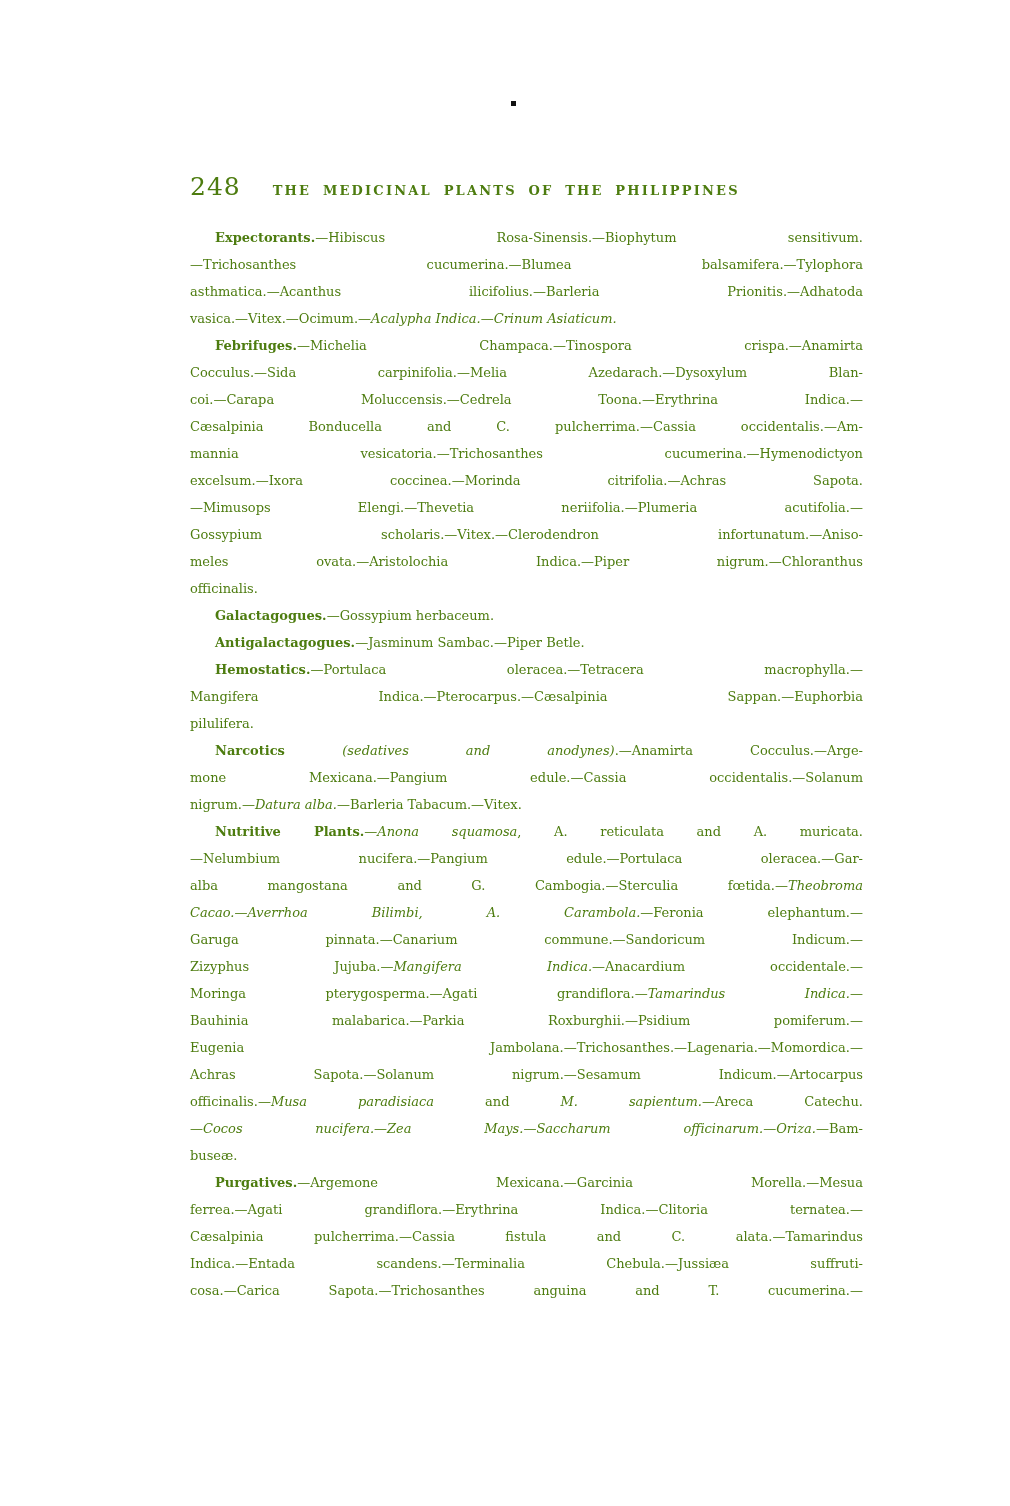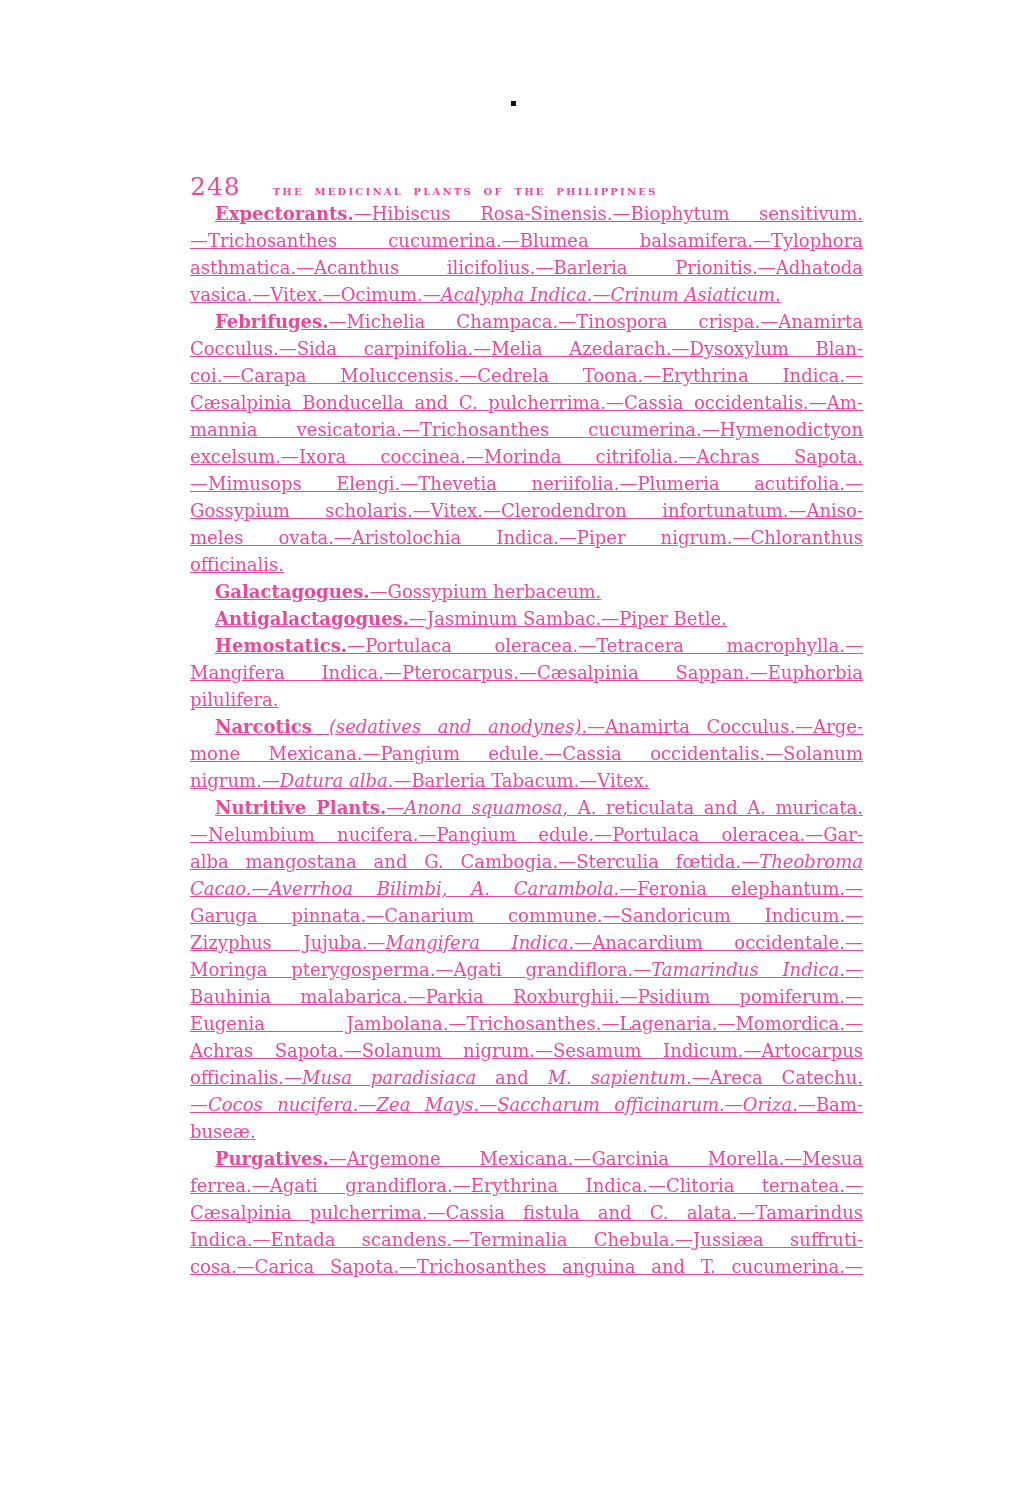--- a/index.html
+++ b/index.html
@@ -2,21 +2,21 @@
 <html><head>
 <meta charset="utf-8">
 <style>
   html, body { margin: 0; padding: 0; background: #ffffff; }
   .page {
     position: relative;
     width: 1010px;
     height: 1506px;
     background: #ffffff;
     font-family: "DejaVu Serif", serif;
-    color: #ec4899;
+    color: #4d7c0f;
     overflow: hidden;
   }
   .ink-speck {
     position: absolute;
     left: 511px;
     top: 101px;
     width: 5px;
     height: 5px;
     background: #111;
   }
@@ -27,33 +27,32 @@
     width: 673px;
     display: flex;
     align-items: baseline;
   }
   .pagenum {
     font-size: 25px;
     letter-spacing: 1px;
   }
   .running-title {
     margin-left: 32px;
-    font-size: 10px;
+    font-size: 13px;
     font-weight: bold;
     letter-spacing: 2.2px;
     word-spacing: 5px;
   }
   .text-block {
     position: absolute;
     left: 190px;
-    top: 200px;
+    top: 224px;
     width: 673px;
-    font-size: 18px;
+    font-size: 13px;
     line-height: 27px;
-    text-decoration: underline;
   }
   .paragraph { margin: 0; }
   .line {
     text-align: justify;
     text-align-last: justify;
   }
   .line.first { text-indent: 25px; }
   .line.last { text-align-last: left; }
   .seg-b { font-weight: bold; }
   .seg-i { font-style: italic; }

